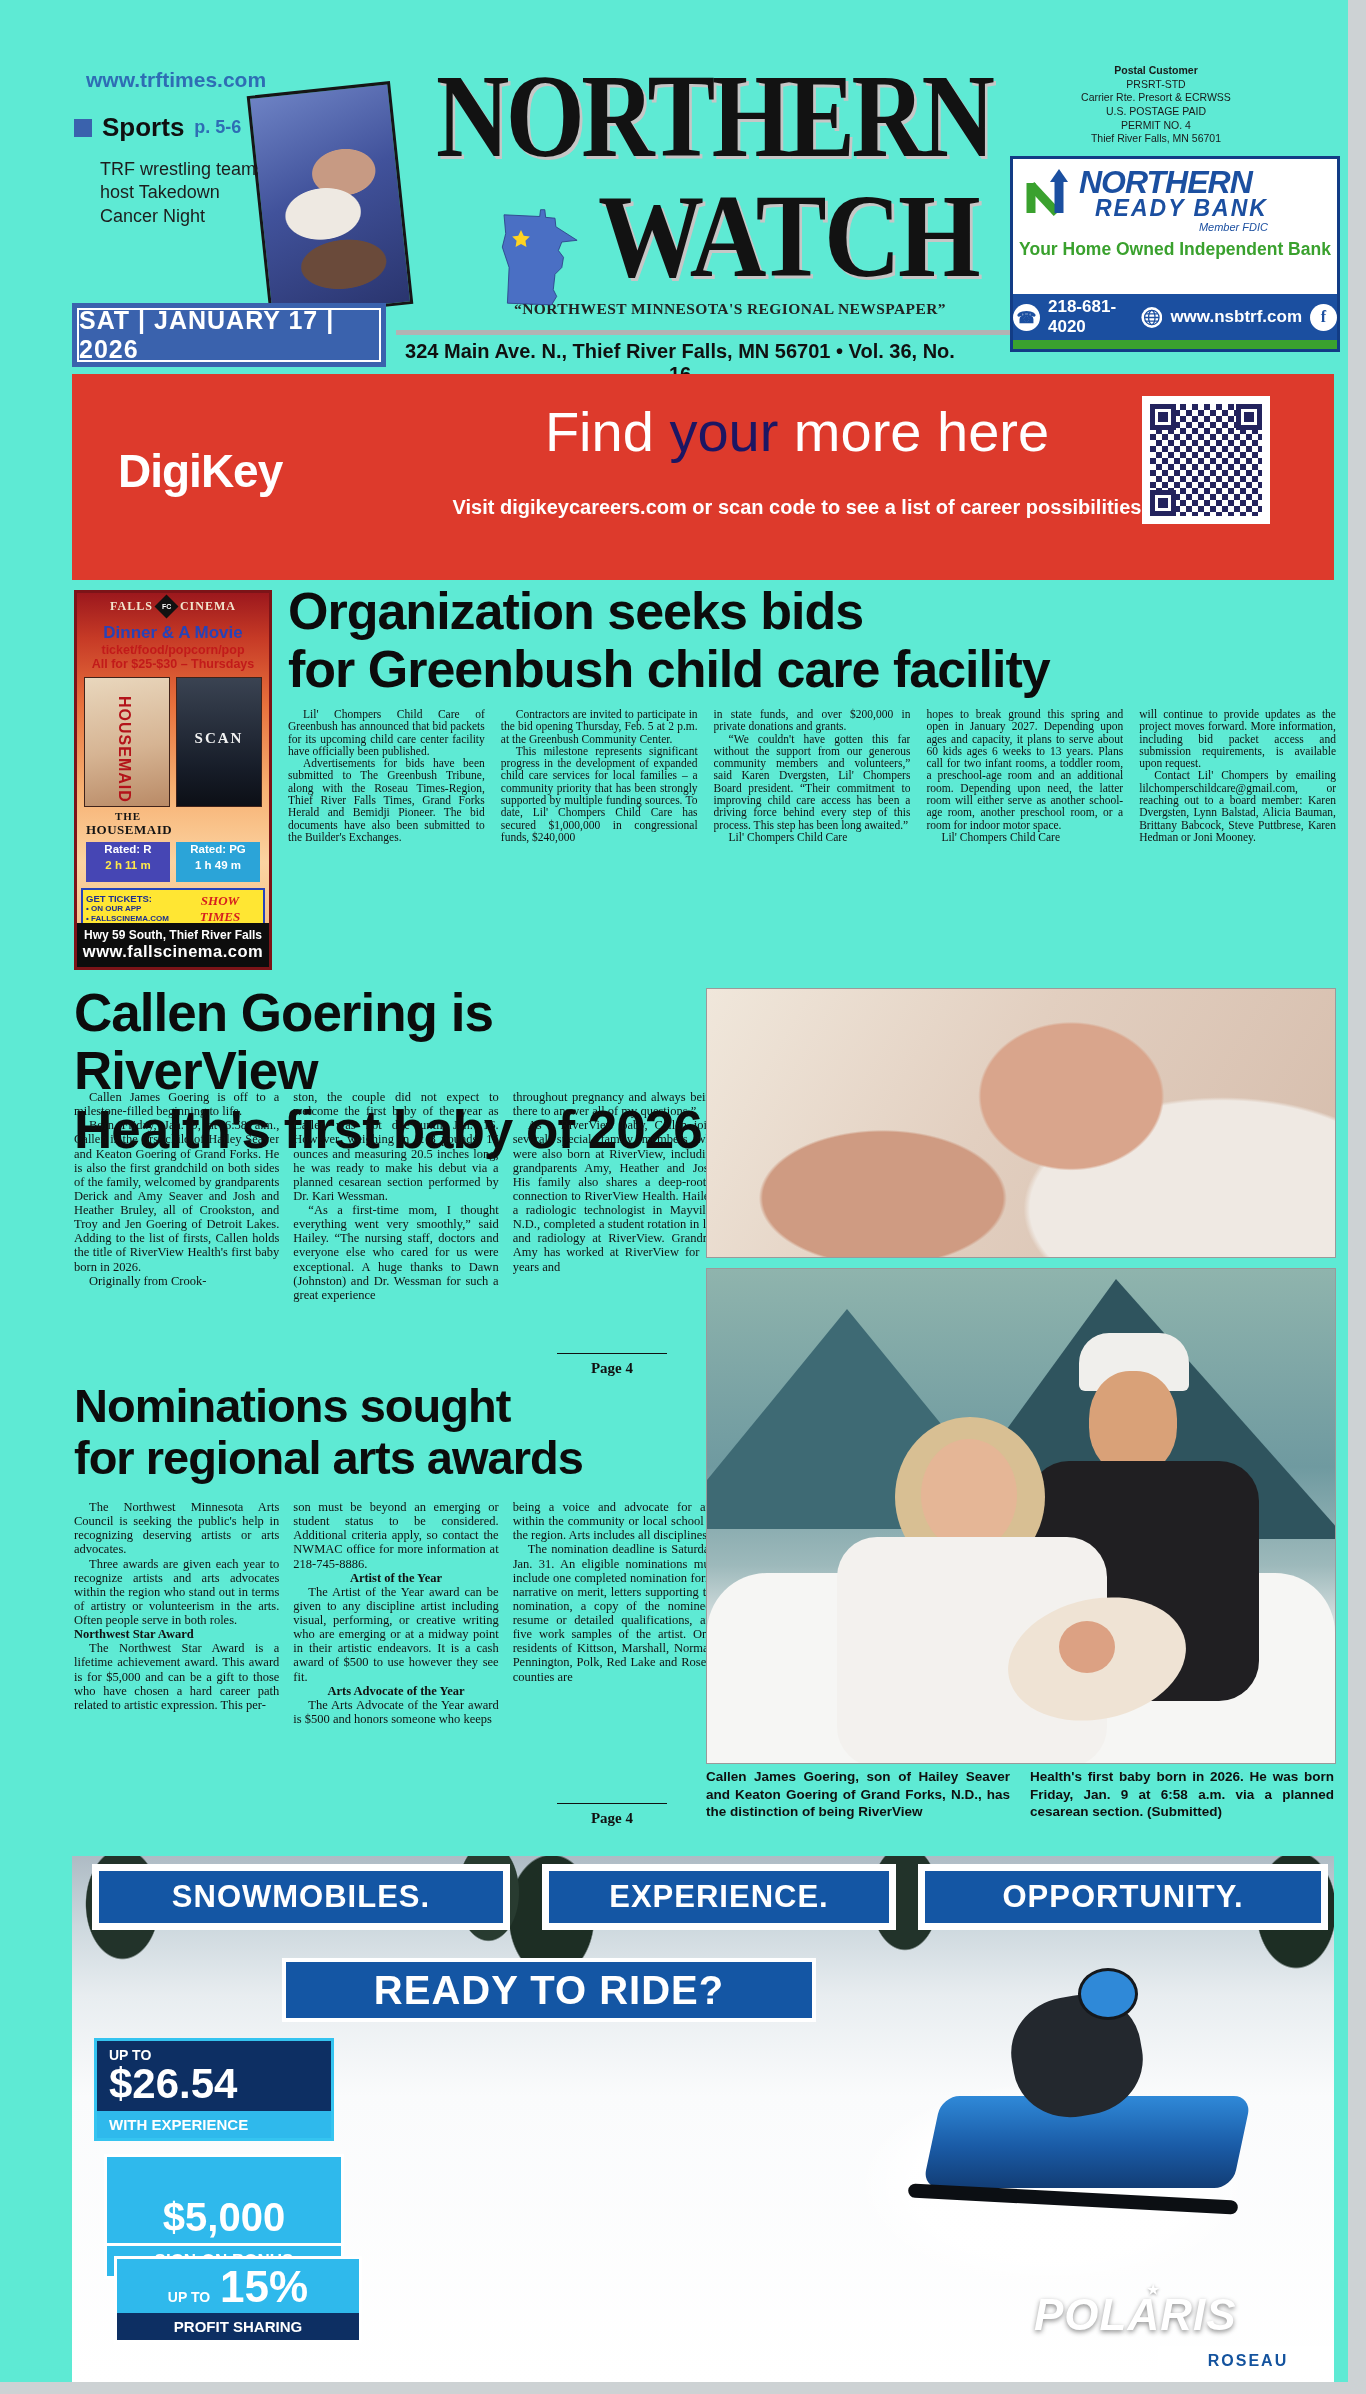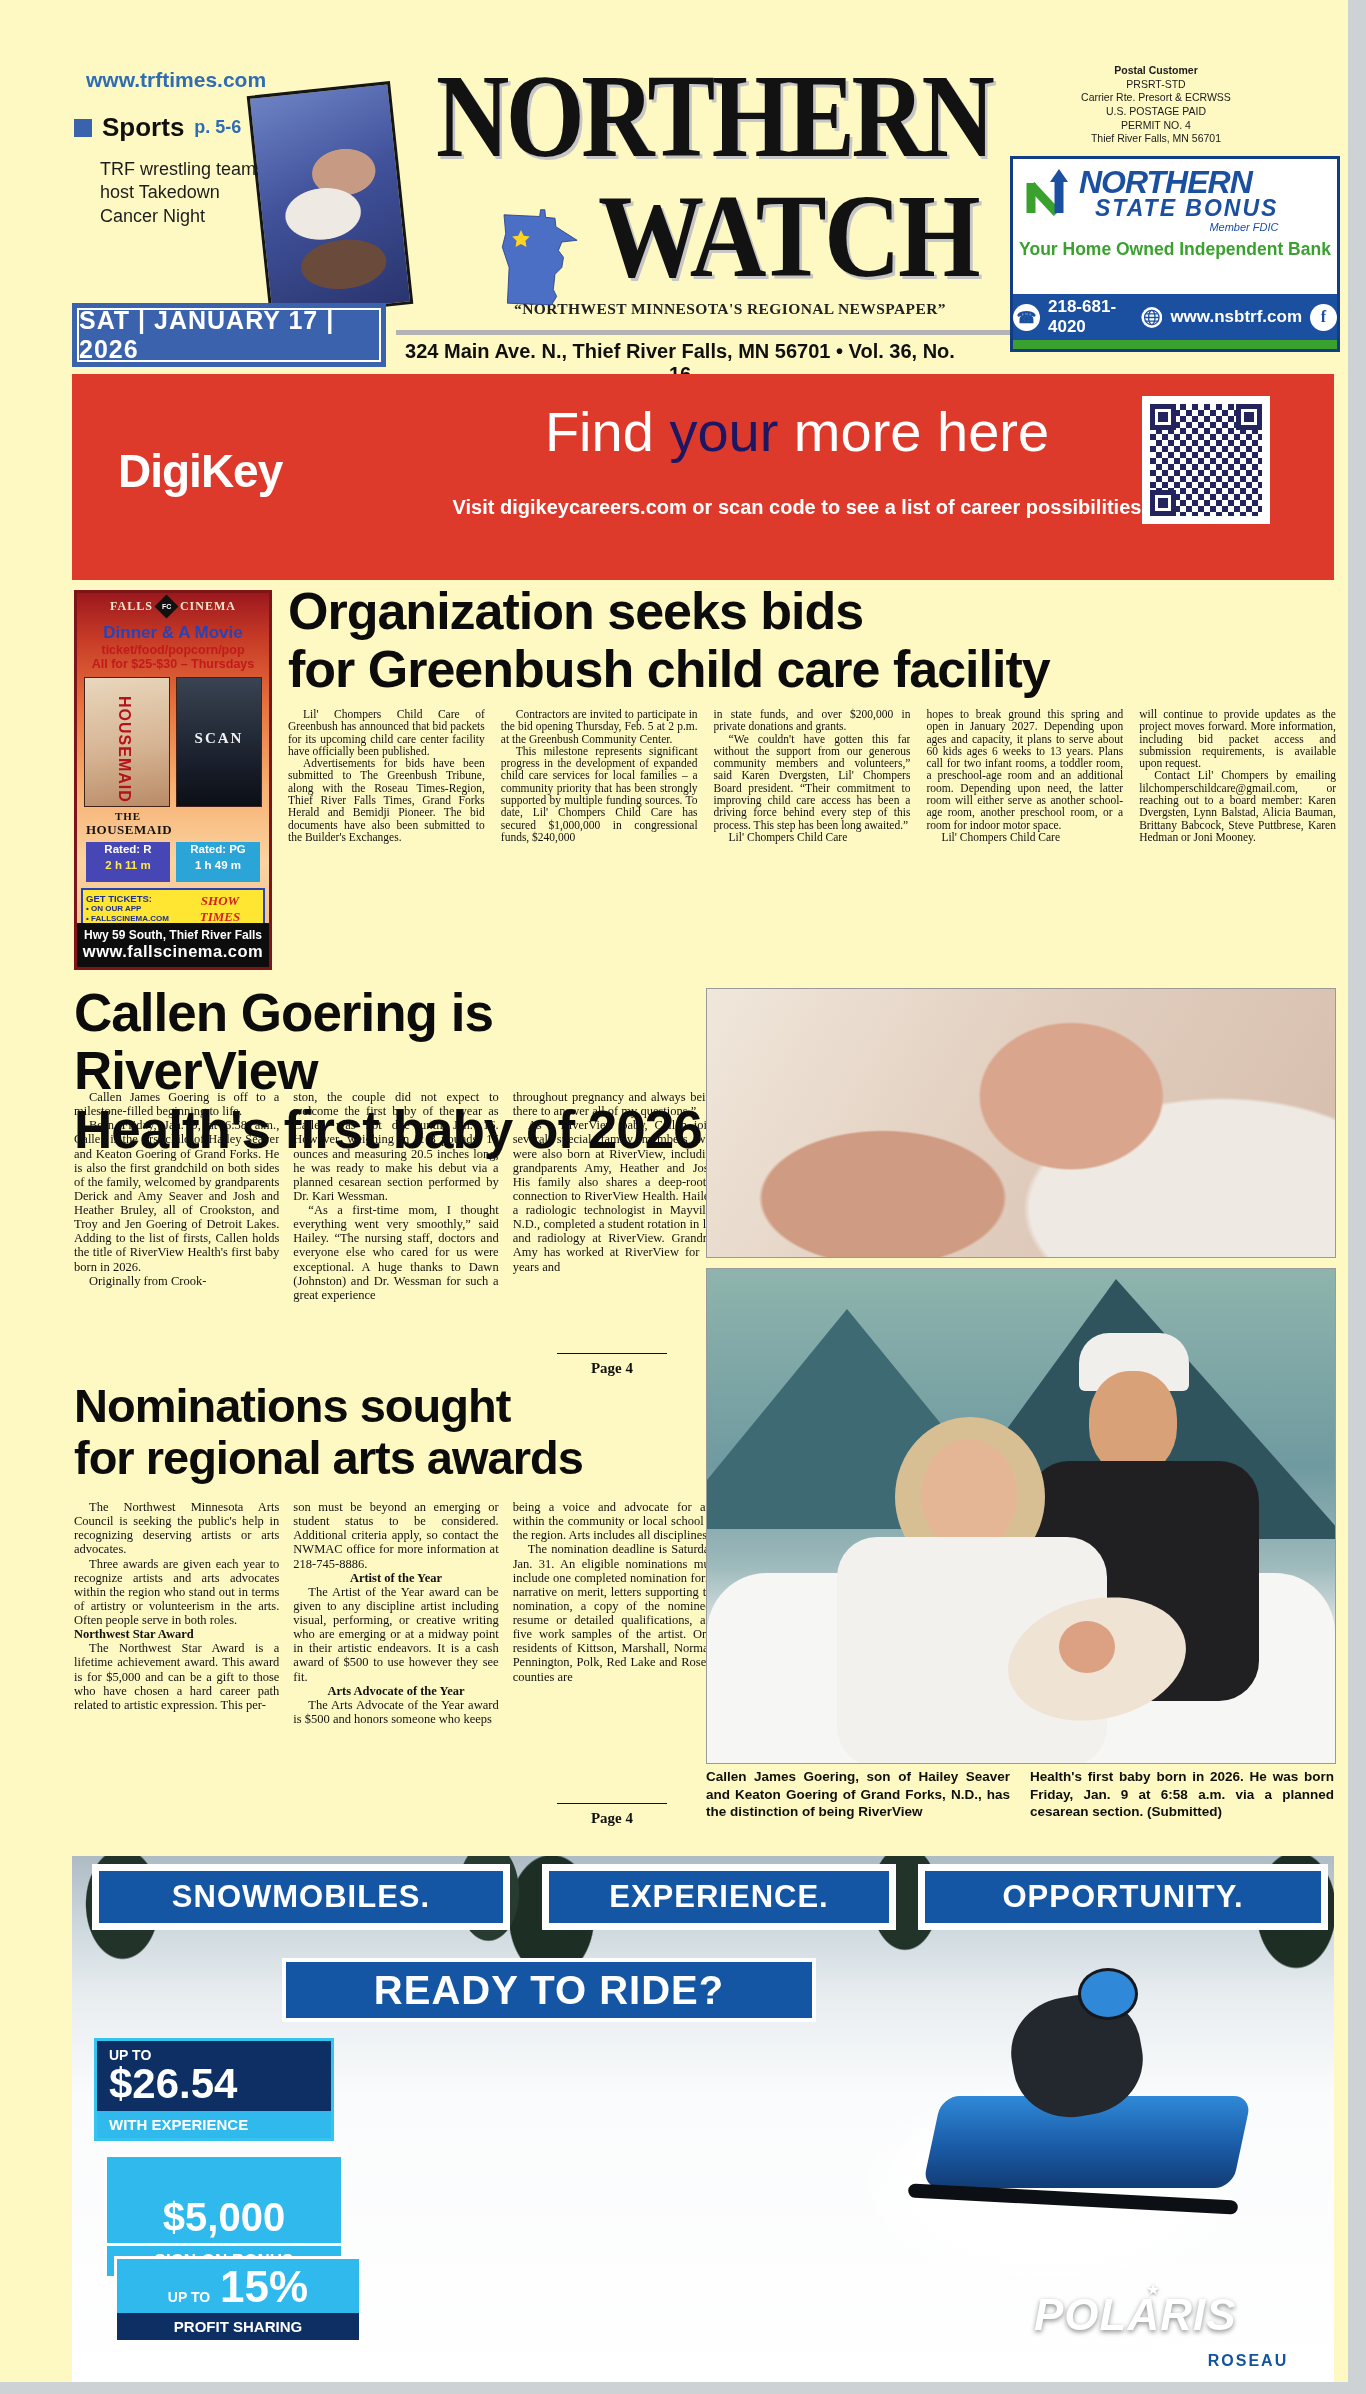--- a/index.html
+++ b/index.html
@@ -1,16 +1,16 @@
 <!DOCTYPE html>
 <html><head>
 <meta charset="utf-8">
 <style>
   html,body{margin:0;padding:0;background:#e9eaec;}
-  #page{position:relative;width:1366px;height:2394px;background:#fef9c3;overflow:hidden;
+  #page{position:relative;width:1366px;height:2394px;background:#5eead4;overflow:hidden;
         font-family:"Liberation Serif",serif;color:#111;}
   .abs{position:absolute;}
 
   
   .site-url{left:86px;top:68px;font:bold 21px "Liberation Sans",sans-serif;color:#2e6db4;}
   .sports-row{left:74px;top:112px;display:flex;align-items:center;gap:10px;}
   .sports-sq{width:18px;height:18px;background:#3a62ad;display:inline-block;}
   .sports-lbl{font:800 26px "Liberation Sans",sans-serif;color:#101010;}
   .sports-pg{font:bold 18px "Liberation Sans",sans-serif;color:#2e6db4;}
   .teaser{left:100px;top:158px;width:180px;font:18px/1.3 "Liberation Sans",sans-serif;color:#1d1d1d;}
@@ -270,21 +270,21 @@
   <div class="abs bank">
     <div class="bank-row">
       <svg width="52" height="52" viewBox="0 0 52 52">
         <path d="M10,46 V16" stroke="#3aa12e" stroke-width="9" fill="none"></path>
         <path d="M10,18 L36,46" stroke="#3aa12e" stroke-width="9" fill="none"></path>
         <path d="M38,46 V14" stroke="#1b4fa0" stroke-width="9" fill="none"></path>
         <path d="M38,2 L29,15 H47 Z" fill="#1b4fa0"></path>
       </svg>
       <div>
         <div class="bank-name1">NORTHERN</div>
-        <div class="bank-name2">STATE BONUS</div>
+        <div class="bank-name2">READY BANK</div>
         <div class="bank-member">Member FDIC</div>
       </div>
     </div>
     <div class="bank-tag">Your Home Owned Independent Bank</div>
     <div class="bank-bar">
       <span class="circ">☎</span>
       <span class="t">218-681-4020</span>
       <svg width="27" height="27" viewBox="0 0 27 27">
         <circle cx="13.5" cy="13.5" r="13" fill="#fff"></circle>
         <circle cx="13.5" cy="13.5" r="9" fill="none" stroke="#1b4fa0" stroke-width="1.6"></circle>

